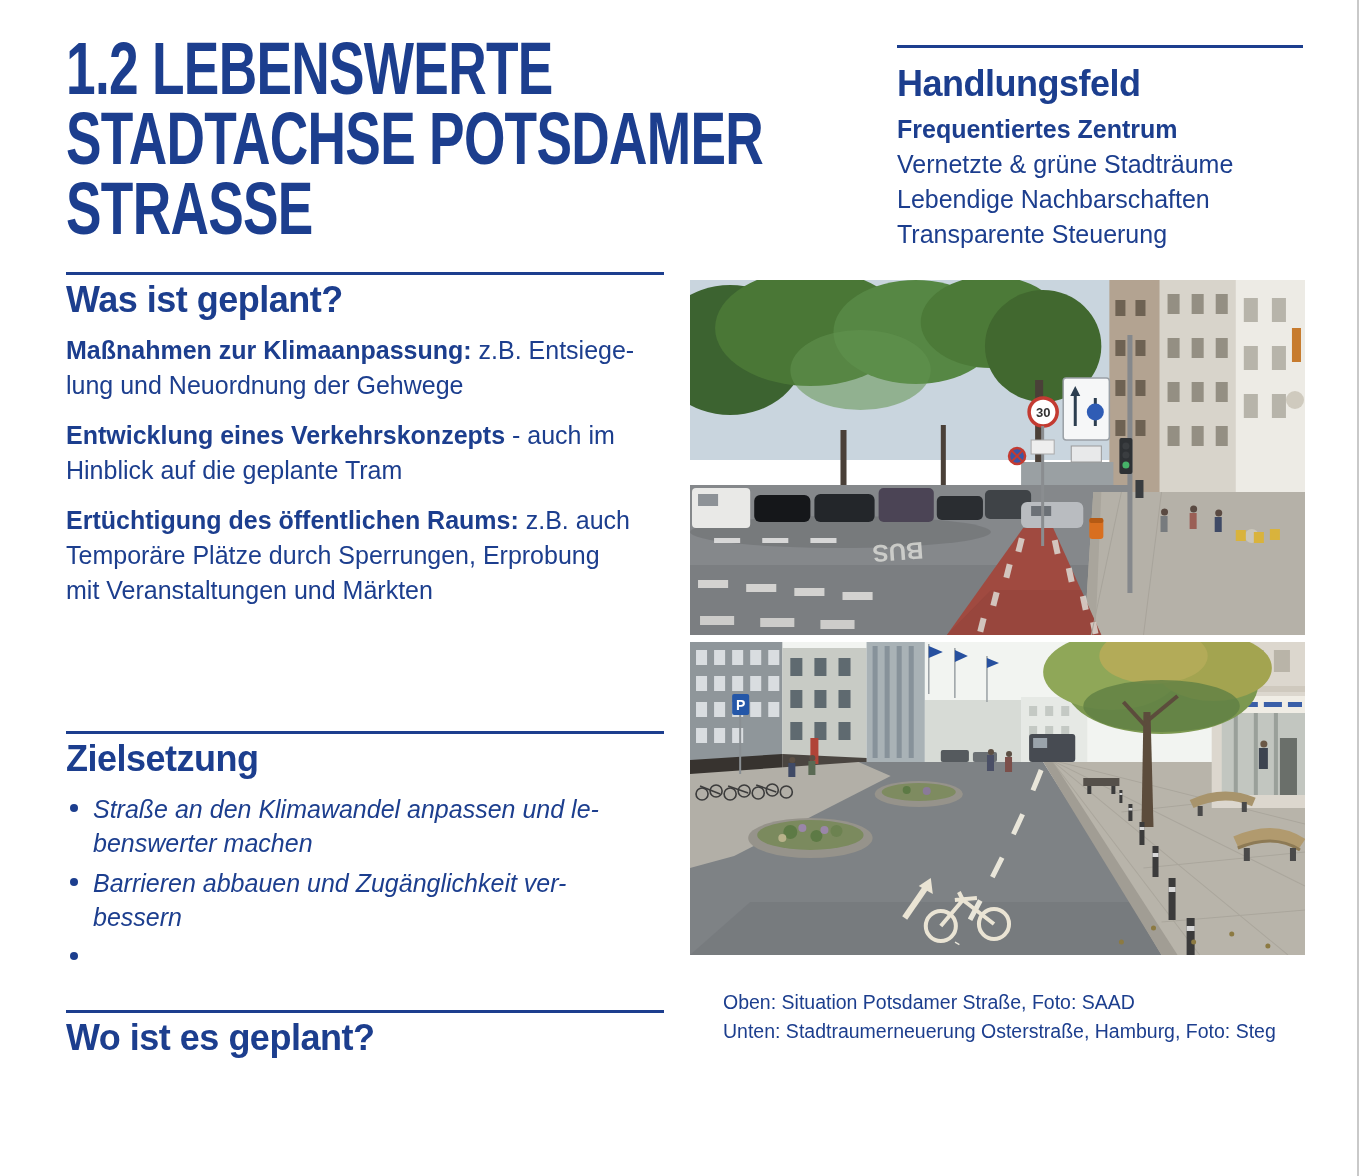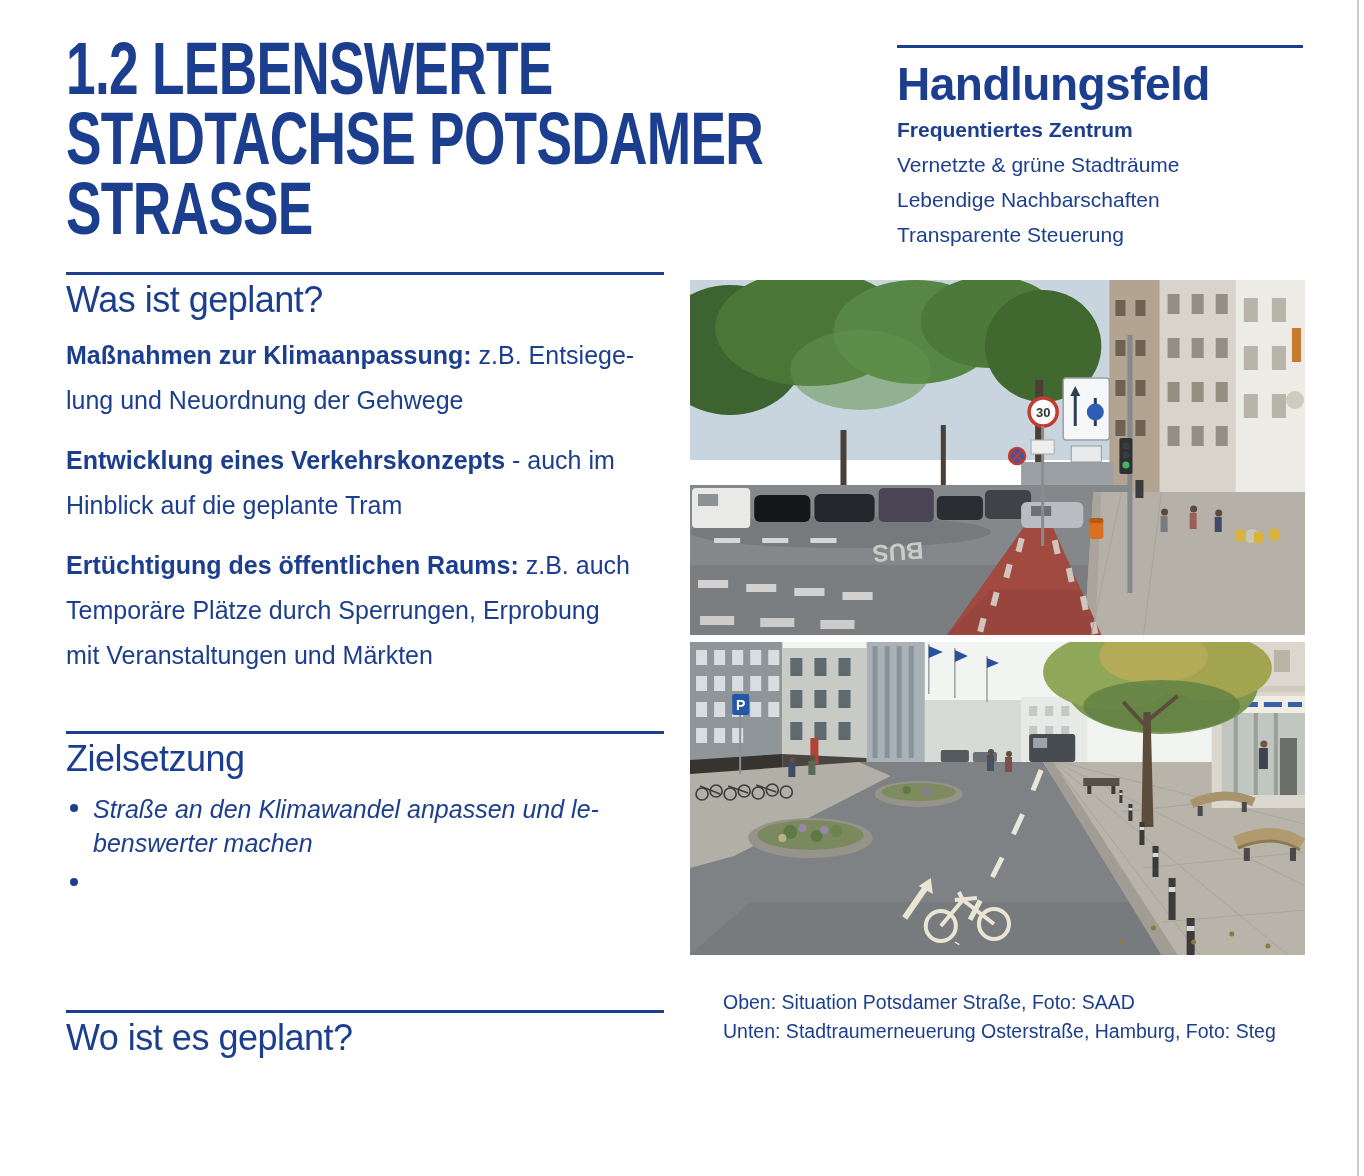--- a/index.html
+++ b/index.html
@@ -12,32 +12,32 @@
   .page-title{
     position:absolute;left:66px;top:34px;width:1000px;
     font-weight:bold;font-size:74px;line-height:70px;letter-spacing:-1px;
     transform:scaleX(.72);transform-origin:left top;color:#1c3e8e;
   }
   .section{position:absolute;left:66px;width:600px;}
   .sec-was{top:272px;}
   .sec-ziel{top:731px;}
   .sec-wo{top:1010px;}
   .divider{height:3px;background:#1c3e8e;width:598px;}
-  .h2{font-size:36px;font-weight:normal;line-height:42px;margin:4px 0 12px 0;letter-spacing:-0.5px;}
-  .body-p{font-size:25px;line-height:45px;margin:0 0 15px 0;}
+  .h2{font-size:36px;font-weight:bold;line-height:42px;margin:4px 0 12px 0;letter-spacing:-0.5px;}
+  .body-p{font-size:25px;line-height:35px;margin:0 0 15px 0;}
   .lead{font-weight:bold;}
   .bullets{margin-top:5px;font-style:italic;}
   .bullet{display:flex;font-size:25px;line-height:34px;margin-bottom:6px;}
   .dot{flex:0 0 27px;}
   .dot::before{content:"";display:block;width:8px;height:8px;border-radius:50%;background:#1c3e8e;margin:12px 0 0 4px;}
   
   .col-right{position:absolute;left:897px;top:45px;width:410px;}
   .col-right .divider{width:406px;}
-  .h-heading{font-size:46px;font-weight:bold;line-height:44px;margin:14px 0 6px 0;letter-spacing:-0.5px;}
-  .h-line{font-size:21px;line-height:35px;}
+  .h-heading{font-size:36px;font-weight:bold;line-height:44px;margin:14px 0 6px 0;letter-spacing:-0.5px;}
+  .h-line{font-size:25px;line-height:35px;}
   .h-line.bold{font-weight:bold;}
   
   .photo{position:absolute;left:690px;width:615px;overflow:hidden;}
   .photo svg{display:block;width:100%;height:100%;}
   .photo-top{top:280px;height:355px;}
   .photo-bottom{top:642px;height:313px;}
   .caption{position:absolute;left:723px;top:988px;font-size:19.5px;line-height:29px;}
   
   .edge-line{position:absolute;left:1357px;top:0;width:2px;height:1176px;background:#c9c9c9;}
 </style>
@@ -72,20 +72,25 @@
   </div>
 
   <div class="section sec-ziel">
     <div class="divider"></div>
     <div class="h2">Zielsetzung</div>
     <div class="bullets">
       <div class="bullet">
           <span class="dot"></span>
           <span class="ml">Straße an den Klimawandel anpassen und le-
 benswerter machen</span>
+        </div>
+      <div class="bullet">
+          <span class="dot"></span>
+          <span class="ml">Barrieren abbauen und Zugänglichkeit ver-
+bessern</span>
         </div>
       <div class="bullet">
           <span class="dot"></span>
         </div>
     </div>
   </div>
 
   <div class="section sec-wo">
     <div class="divider"></div>
     <div class="h2">Wo ist es geplant?</div>

